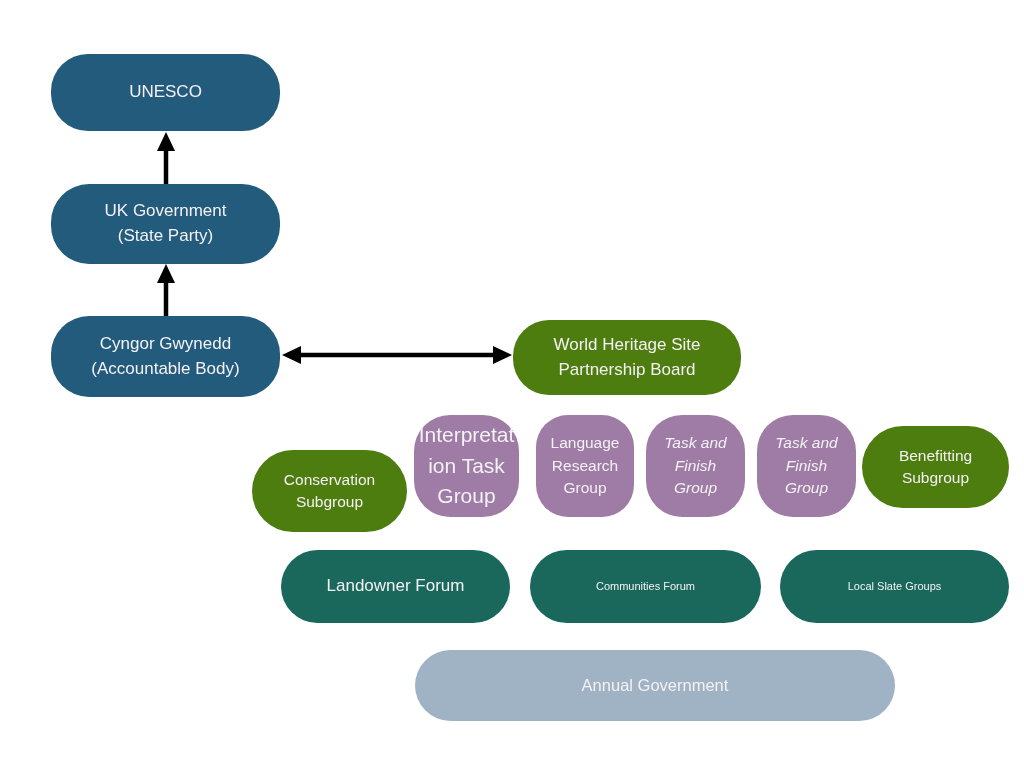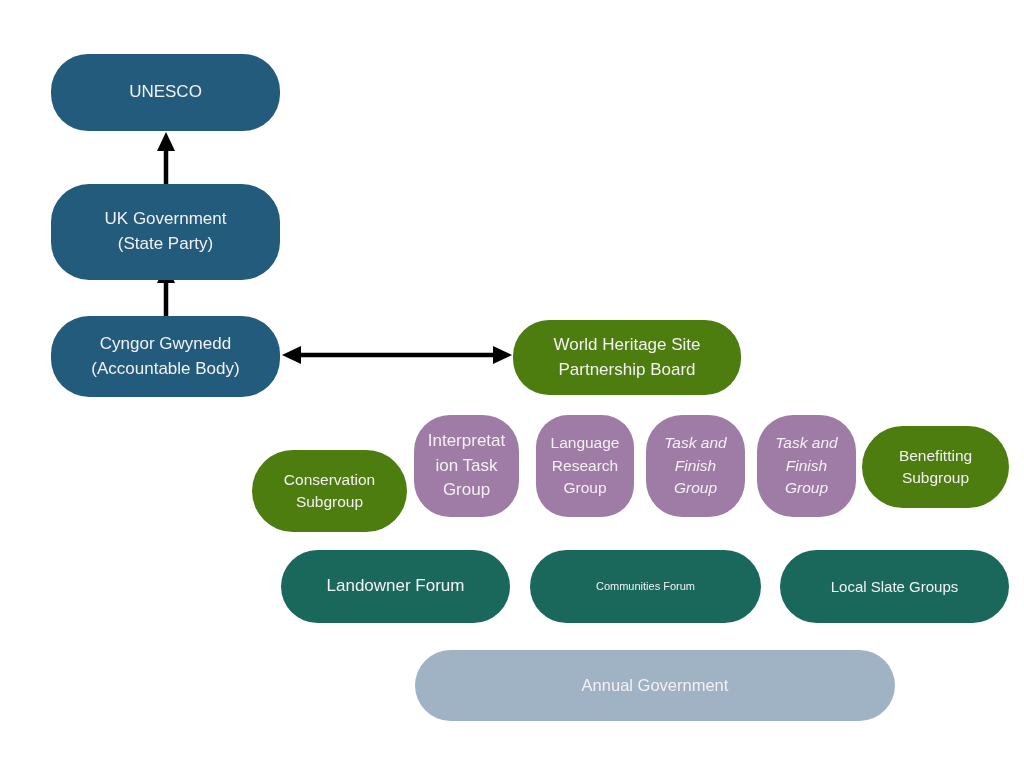--- a/index.html
+++ b/index.html
@@ -37,38 +37,38 @@
   }
   .c-blue        { background: #235B7D; }
   .c-darkpurple  { background: #4d7c0f; }
   .c-lightpurple { background: #9E7CA6; }
   .c-green       { background: #1A685C; }
   .c-lightblue   { background: #9FB3C5; }
   .italic        { font-style: italic; }
 
   
   #n-unesco  { left: 51px;  top: 54px;  width: 229px; height: 77px; border-radius: 37px; font-size: 17px; }
-  #n-ukgov   { left: 51px;  top: 184px; width: 229px; height: 96px; border-radius: 38px; font-size: 17px; }
+  #n-ukgov   { left: 51px;  top: 184px; width: 229px; height: 80px; border-radius: 38px; font-size: 17px; }
   #n-cyngor  { left: 51px;  top: 316px; width: 229px; height: 81px; border-radius: 38px; font-size: 17px; }
 
   
   #n-board   { left: 513px; top: 320px; width: 228px; height: 75px; border-radius: 36px; font-size: 17px; }
 
   
   #n-conservation { left: 252px; top: 426px; width: 155px; height: 82px; border-radius: 41px; font-size: 15.5px; margin-top: 24px; }
-  #n-interpretation { left: 414px; top: 415px; width: 105px; height: 102px; border-radius: 36px; font-size: 17px; padding: 16px 2px; }
+  #n-interpretation { left: 414px; top: 415px; width: 105px; height: 102px; border-radius: 36px; font-size: 21px; padding: 16px 2px; }
   #n-language  { left: 536px; top: 415px; width: 98px;  height: 102px; border-radius: 32px; font-size: 15.5px; padding: 4px 2px; }
   #n-taskfinish1 { left: 646px; top: 415px; width: 99px; height: 102px; border-radius: 36px; font-size: 15.5px; padding: 4px 2px; }
   #n-taskfinish2 { left: 757px; top: 415px; width: 99px; height: 102px; border-radius: 36px; font-size: 15.5px; padding: 4px 2px; }
   #n-benefitting { left: 862px; top: 426px; width: 147px; height: 82px; border-radius: 41px; font-size: 15.5px; }
 
   
   #n-landowner   { left: 281px; top: 550px; width: 229px; height: 73px; border-radius: 37px; font-size: 17px; }
   #n-communities { left: 530px; top: 550px; width: 231px; height: 73px; border-radius: 37px; font-size: 11px; }
-  #n-localslate  { left: 780px; top: 550px; width: 229px; height: 73px; border-radius: 37px; font-size: 15px; }
+  #n-localslate  { left: 780px; top: 550px; width: 229px; height: 73px; border-radius: 37px; font-size: 11px; }
 
   
   #n-annual { left: 415px; top: 650px; width: 480px; height: 71px; border-radius: 36px; font-size: 16.5px; }
 </style>
 </head>
 <body>
 
 <div class="stage">
 
   <svg class="arrow-layer" width="1024" height="768" viewBox="0 0 1024 768" aria-hidden="true">

